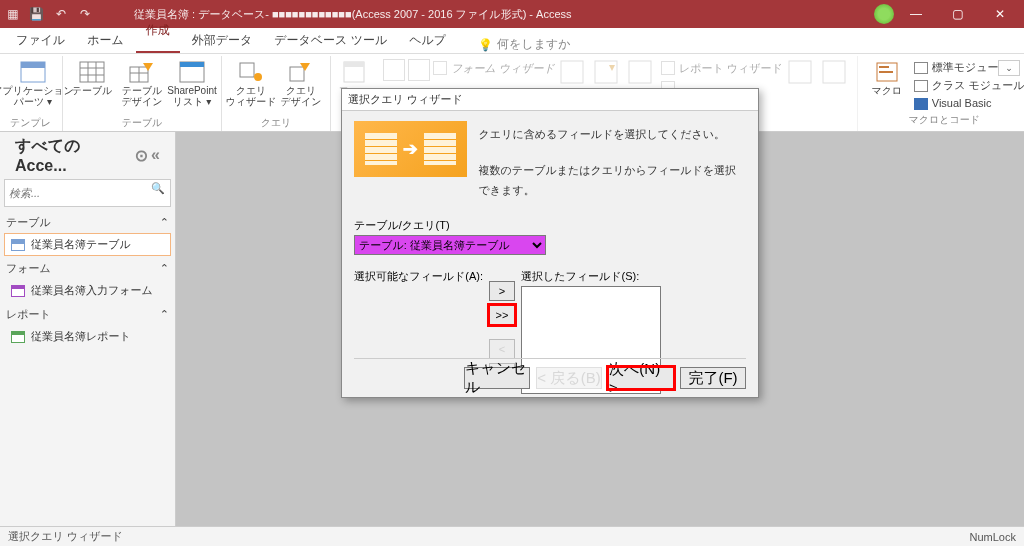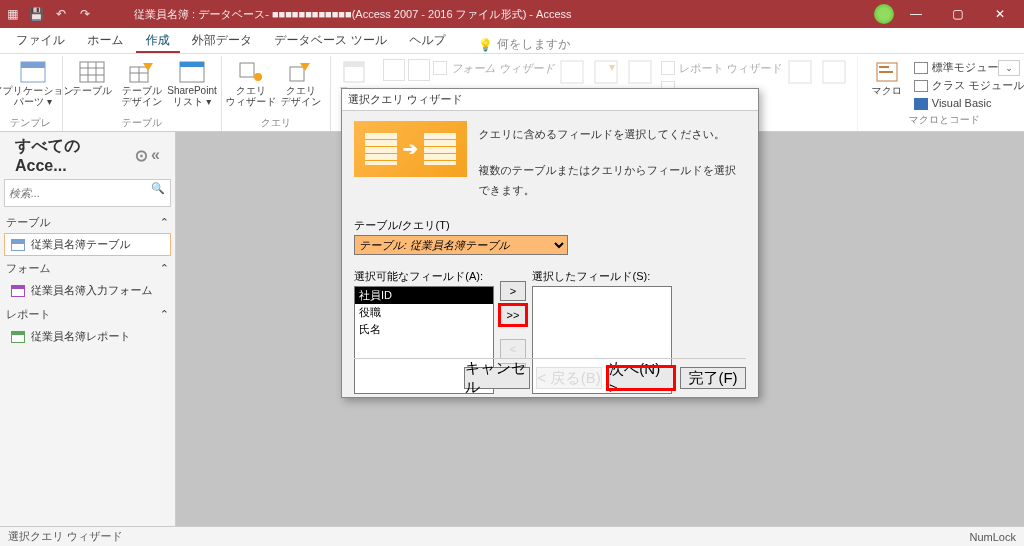--- a/index.html
+++ b/index.html
@@ -10,21 +10,21 @@
   .titlebar .left-icons { display: flex; gap: 6px; align-items: center; }
   .titlebar .tb-icon { width: 18px; height: 18px; display: inline-flex; align-items: center; justify-content: center; opacity: .85; font-size: 12px; }
   .titlebar .title { flex: 1; text-align: left; font-size: 11px; opacity: .9; padding-left: 40px; }
   .titlebar .win-btns { display: flex; gap: 2px; align-items: center; }
   .avatar { width: 20px; height: 20px; border-radius: 50%; background: radial-gradient(circle, #8fdc5e 40%, #6bbd3a 80%); }
   .win-btn { width: 40px; height: 28px; display: flex; align-items: center; justify-content: center; color: #fff; font-size: 12px; }
 
   
   .menubar { height: 26px; background: #fff; border-bottom: 1px solid #ddd; display: flex; align-items: flex-end; padding: 0 6px; gap: 2px; }
   .menu-tab { padding: 4px 10px; font-size: 12px; color: #444; cursor: pointer; }
-  .menu-tab.active { color: #0c4a6e; border-bottom: 2px solid #A4373A; padding-bottom: 2px; }
+  .menu-tab.active { color: #7f1d1d; border-bottom: 2px solid #A4373A; padding-bottom: 12px; }
   .tell-me { display: flex; align-items: center; gap: 4px; margin-left: 20px; color: #888; font-size: 12px; }
 
   
   .ribbon { height: 78px; background: #fff; display: flex; border-bottom: 1px solid #ccc; padding: 2px 4px 0; }
   .ribbon-group { display: flex; flex-direction: column; justify-content: space-between; align-items: center; border-right: 1px solid #e1e1e1; padding: 0 6px 2px; }
   .ribbon-row { display: flex; gap: 4px; padding-top:3px; }
   .ribbon-btn { display: flex; flex-direction: column; align-items: center; justify-content: flex-start; width: 46px; height: 56px; cursor: pointer; font-size: 10px; color: #444; text-align: center; line-height: 1.1; }
   .ribbon-btn.small { width: auto; height: 18px; flex-direction: row; gap: 4px; font-size: 11px; white-space: nowrap; justify-content:flex-start; }
   .ribbon-icn { width: 28px; height: 26px; display:flex; align-items:center; justify-content:center; }
   .ribbon-group-label { font-size: 10px; color: #888; padding: 1px 0 2px; }
@@ -58,21 +58,21 @@
   .wizard { position: absolute; left: 341px; top: 88px; width: 418px; height: 310px; background: #f1f1f1; border: 1px solid #888; box-shadow: 3px 3px 8px rgba(0,0,0,.3); }
   .wiz-title { height: 22px; background: #fff; border-bottom: 1px solid #ccc; display: flex; align-items: center; padding: 0 6px; font-size: 11px; color: #333; }
   .wiz-body { padding: 10px 12px; }
   .wiz-top { display: flex; gap: 12px; align-items: flex-start; margin-bottom: 18px; }
   .wiz-img { width: 132px; height: 56px; background: linear-gradient(135deg, #ffb74a, #f5a21f); display:flex; align-items:center; justify-content:center; gap:6px; }
   .wiz-img .grid { width:32px; height:32px; background: repeating-linear-gradient(#fff3d9, #fff3d9 6px, #f5a21f 6px, #f5a21f 7px), repeating-linear-gradient(90deg,#fff3d9,#fff3d9 7px,#f5a21f 7px,#f5a21f 8px); }
   .wiz-img .arrow { color: #fff; font-weight:bold; font-size:18px; }
   .wiz-desc { font-size: 11px; color: #333; line-height: 1.8; padding-top:4px; }
   .wiz-label { font-size: 11px; margin: 6px 0 2px; }
   .wiz-select { display:flex; }
-  .wiz-select select { width: 214px; height: 20px; border: 1px solid #7a7a7a; font-size: 11px; background:#fdba74;font-style:italic; }
+  .wiz-select select { width: 192px; height: 20px; border: 1px solid #7a7a7a; font-size: 11px; background:#d946ef; }
   .wiz-lists { display: flex; gap: 6px; margin-top: 8px; align-items: flex-start; }
   .wiz-listbox { width: 140px; height: 108px; border: 1px solid #7a7a7a; background: #fff; font-size: 11px; overflow: hidden; }
   .wiz-listbox .li { padding: 1px 4px; }
   .wiz-listbox .li.sel { background: #000; color: #fff; }
   .wiz-move { display: flex; flex-direction: column; gap: 4px; }
   .mv-btn { width: 26px; height: 20px; border: 1px solid #7a7a7a; background: #e9e9e9; font-size: 11px; display:flex; align-items:center; justify-content:center; cursor:pointer; }
   .mv-btn.disabled { color: #aaa; }
   .highlight-red { outline: 3px solid #ff0000; outline-offset: -1px; }
   .wiz-footer { position: absolute; bottom: 8px; right: 12px; display: flex; gap: 6px; border-top:1px solid #ccc; padding-top:8px; left:12px; justify-content:flex-end; }
   .wiz-btn { width: 66px; height: 22px; border: 1px solid #7a7a7a; background: #e9e9e9; font-size: 15px; display:flex; align-items:center; justify-content:center; cursor:pointer; }
@@ -359,25 +359,20 @@
     <div class="wiz-label">テーブル/クエリ(T)</div>
     <div class="wiz-select">
       <select>
         <option>テーブル: 従業員名簿テーブル</option>
       </select>
     </div>
 
     <div class="wiz-lists">
       <div>
         <div class="wiz-label">選択可能なフィールド(A):</div>
-        <div class="wiz-listbox">
-          <div class="li sel">社員ID</div>
-          <div class="li">役職</div>
-          <div class="li">氏名</div>
-        </div>
       </div>
       <div class="wiz-move" style="margin-top:18px;">
         <div class="mv-btn">&gt;</div>
         <div class="mv-btn highlight-red">&gt;&gt;</div>
         <div style="height:6px;"></div>
         <div class="mv-btn disabled">&lt;</div>
         <div class="mv-btn disabled">&lt;&lt;</div>
       </div>
       <div>
         <div class="wiz-label">選択したフィールド(S):</div>

